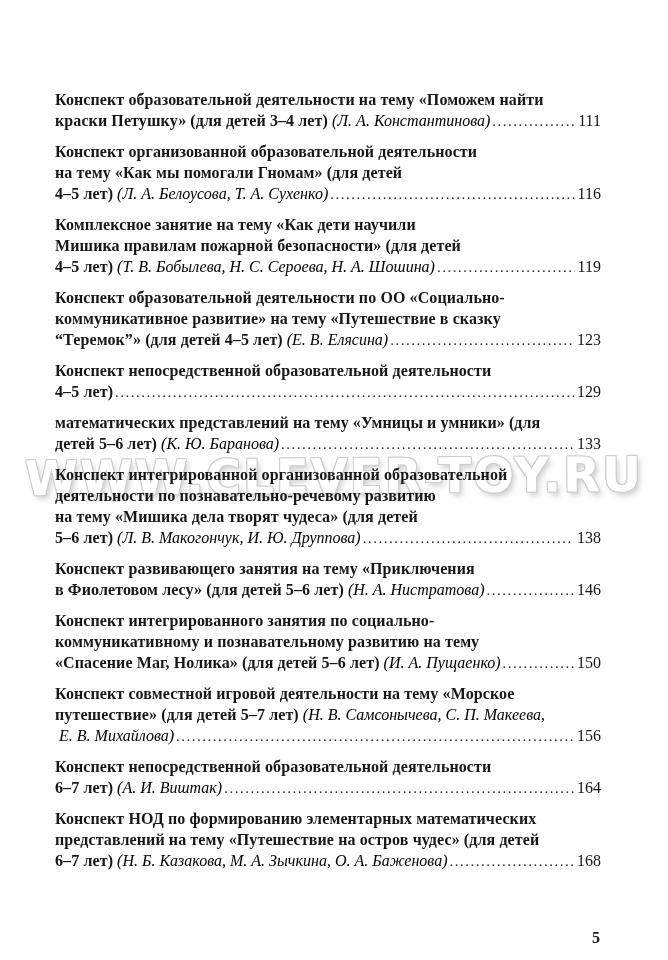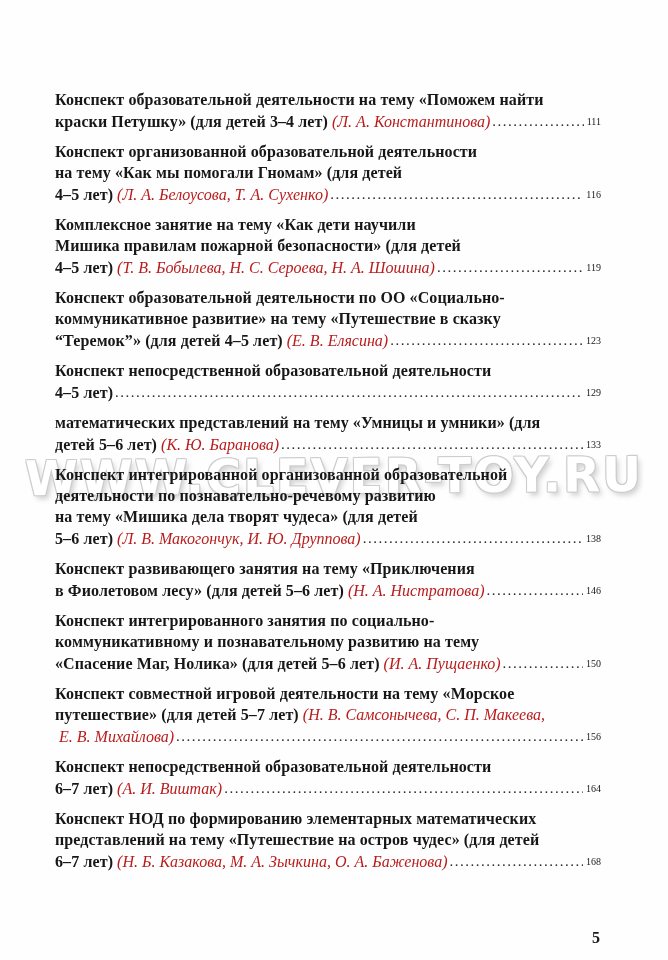--- a/index.html
+++ b/index.html
@@ -26,33 +26,33 @@
   .entry { margin-bottom: 9px; }
 
   .line {
     line-height: 21px;
     font-size: 16px;
     white-space: nowrap;
   }
 
   .line.last {
     display: flex;
-    align-items: center;
+    align-items: flex-start;
   }
 
   .bold {
     font-weight: 700;
     color: #171717;
     letter-spacing: 0.1px;
   }
 
   .italic {
     font-style: italic;
     font-weight: 400;
-    color: #b91c1c;
+    color: #000000;
     margin-left: 4px;
   }
 
   .leader {
     flex: 1 1 auto;
     min-width: 0;
     overflow: hidden;
     white-space: nowrap;
     margin: 0 3px 0 2px;
     color: #2b2b2b;
@@ -60,21 +60,21 @@
   .leader::before {
     content: "....................................................................................................................................";
     letter-spacing: 1.5px;
     font-size: 15px;
   }
 
   .pagenum {
     flex: 0 0 auto;
     font-weight: 400;
     color: #171717;
-    font-size: 10px;
+    font-size: 16px;
   }
 
   .watermark {
     position: absolute;
     left: 0;
     top: 448px;
     width: 100%;
     text-align: center;
     font-family: "DejaVu Sans", "Liberation Sans", sans-serif;
     font-weight: 700;

